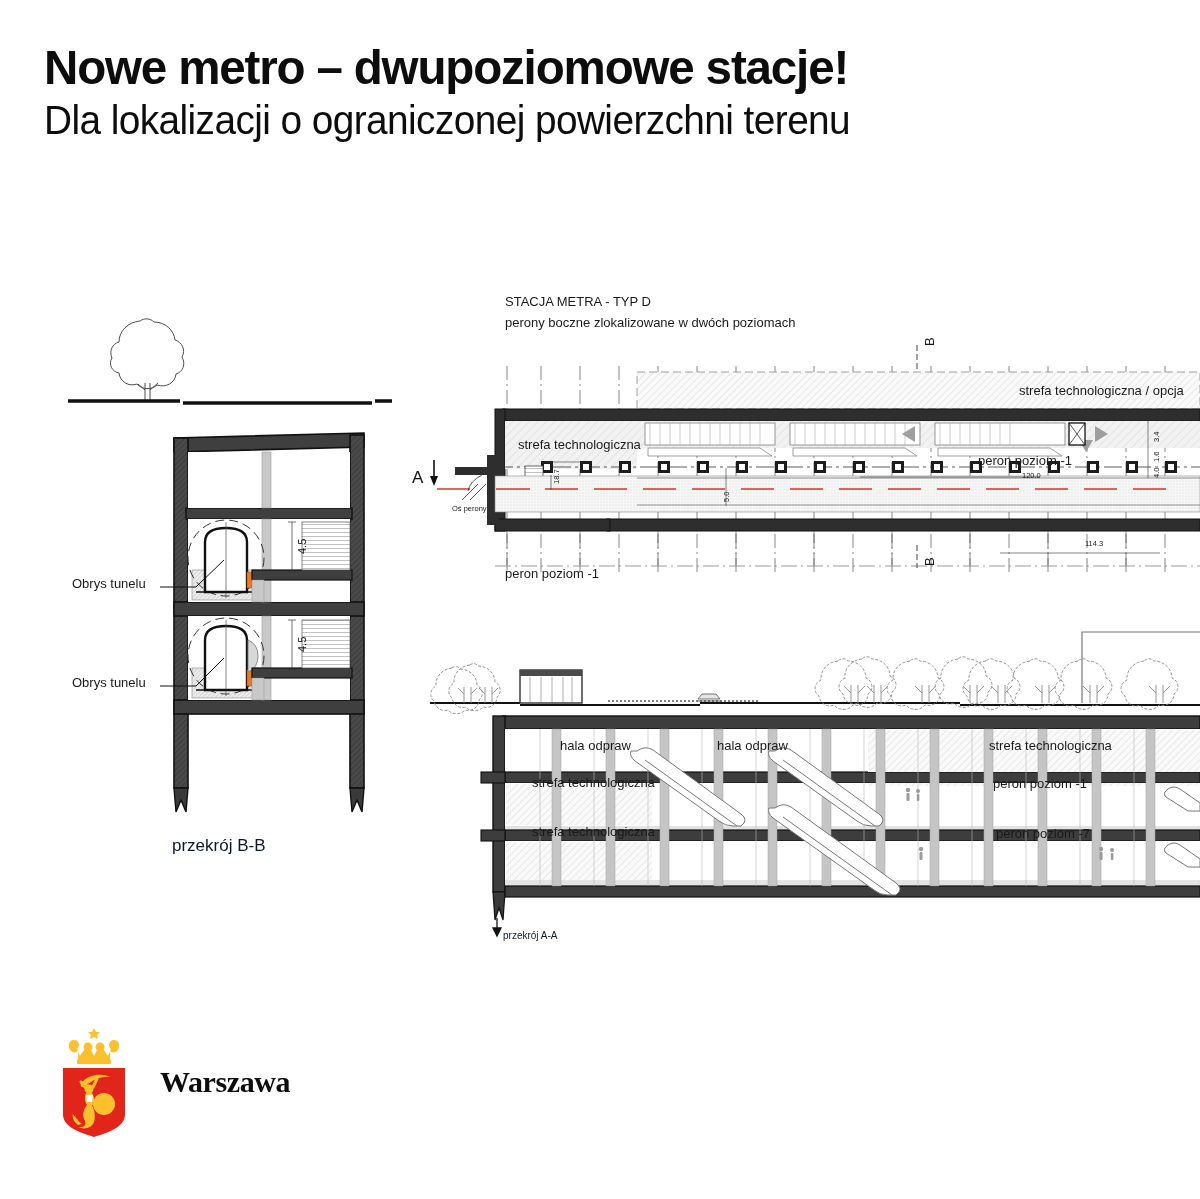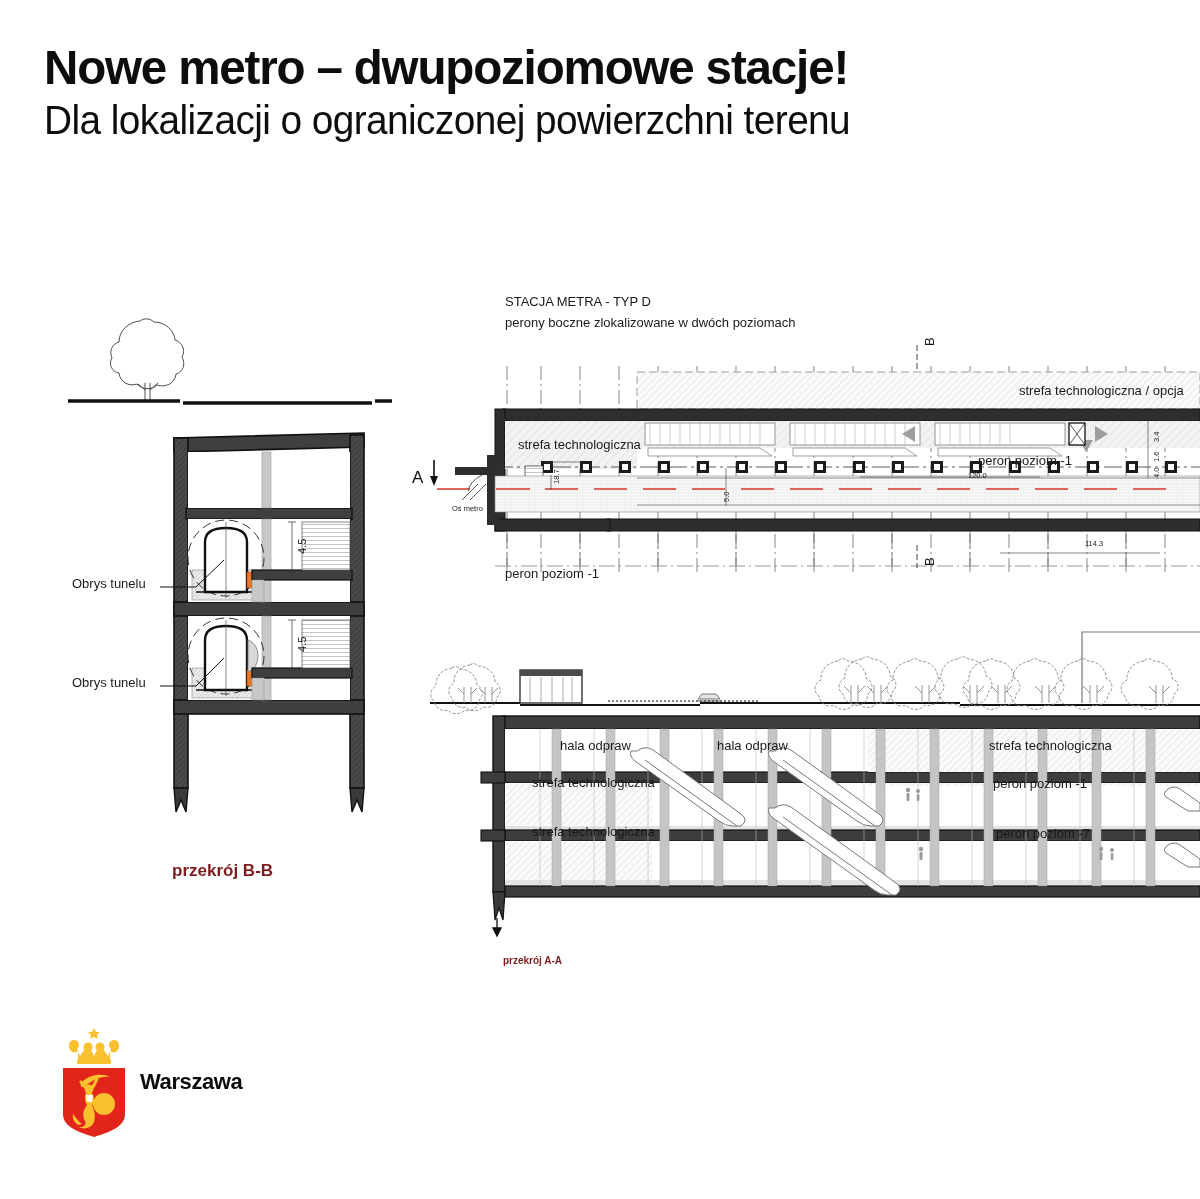--- a/index.html
+++ b/index.html
@@ -22,39 +22,39 @@
     font-size:40px;font-weight:400;letter-spacing:-0.6px;
     line-height:1.12;color:#0d0d0d;white-space:nowrap;margin-top:4px;
     transform:scaleX(0.97);transform-origin:left center;
   }
 
   
   .drawing{position:absolute;left:0;top:0;width:1200px;height:956px;}
   .dwg-svg{position:absolute;left:0;top:0;}
 
   .cap{
-    position:absolute;font-size:17px;color:#7f1d1d;font-weight:700;
+    position:absolute;font-size:17px;color:#0f172a;font-weight:400;
     white-space:nowrap;
-    margin-top:25px;
   }
   .tlabel{
     position:absolute;font-size:13px;color:#1a1a1a;white-space:nowrap;
     font-family:"Liberation Sans", sans-serif;
   }
   .tlabel.xs{font-size:7.5px;}
   .tlabel.rot{transform:rotate(-90deg);transform-origin:left top;}
   .tlabel.big{font-size:13px;}
   .marker{position:absolute;font-size:17px;color:#111;}
 
   
   .footer{position:absolute;left:56px;top:1026px;display:flex;align-items:center;}
   .crest{position:relative;width:76px;height:112px;}
   .wname{
-    margin-left:8px;font-size:22px;font-weight:bold;color:#0d0d0d;
+    margin-left:28px;font-size:30px;font-weight:bold;color:#0d0d0d;
     letter-spacing:-0.4px;
+    font-family:Liberation Serif, serif;
   }
 </style>
 </head>
 <body>
 
 <div class="page">
 
   <div class="header">
     <div class="headline">Nowe metro – dwupoziomowe stacje!</div>
     <div class="subhead">Dla lokalizacji o ograniczonej powierzchni terenu</div>
@@ -502,29 +502,29 @@
 
     <div class="tlabel big" style="left:505px;top:294px;">
       <span>STACJA METRA  - </span><span class="bold">TYP D</span>
     </div>
     <div class="tlabel big" style="left:505px;top:315px;text-align:right;">perony boczne zlokalizowane w dwóch poziomach</div>
 
     <div class="tlabel" style="left:1019px;top:383px;">strefa technologiczna / opcja</div>
     <div class="tlabel" style="left:518px;top:437px;">strefa technologiczna</div>
     <div class="tlabel" style="left:978px;top:453px;">peron poziom -1</div>
     <div class="tlabel" style="left:505px;top:566px;">peron poziom -1</div>
-    <div class="tlabel xs" style="left:452px;top:504px;">Oś metro</div>
+    <div class="tlabel xs" style="left:452px;top:504px;">Oś perony</div>
 
     <div class="marker" style="left:412px;top:468px;">A</div>
     <div class="tlabel rot" style="left:922px;top:346px;font-size:13px;">B</div>
     <div class="tlabel rot" style="left:922px;top:566px;font-size:13px;">B</div>
 
     <div class="tlabel xs rot" style="left:552px;top:484px;">18.7</div>
     <div class="tlabel xs rot" style="left:722px;top:502px;">5.0</div>
-    <div class="tlabel xs" style="left:968px;top:471px;">120.0</div>
+    <div class="tlabel xs" style="left:1022px;top:471px;">120.0</div>
     <div class="tlabel xs" style="left:1085px;top:539px;">114.3</div>
     <div class="tlabel xs rot" style="left:1152px;top:478px;">4.0</div>
     <div class="tlabel xs rot" style="left:1152px;top:462px;">1.6</div>
     <div class="tlabel xs rot" style="left:1152px;top:442px;">3.4</div>
 
     <div class="tlabel" style="left:560px;top:738px;">hala odpraw</div>
     <div class="tlabel" style="left:717px;top:738px;">hala odpraw</div>
     <div class="tlabel" style="left:532px;top:775px;">strefa technologiczna</div>
     <div class="tlabel" style="left:532px;top:824px;">strefa technologiczna</div>
     <div class="tlabel" style="left:989px;top:738px;">strefa technologiczna</div>

